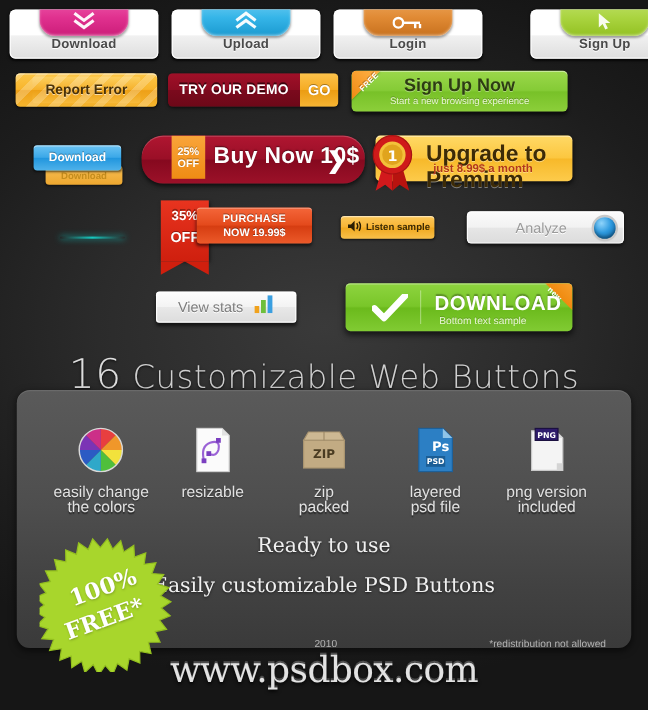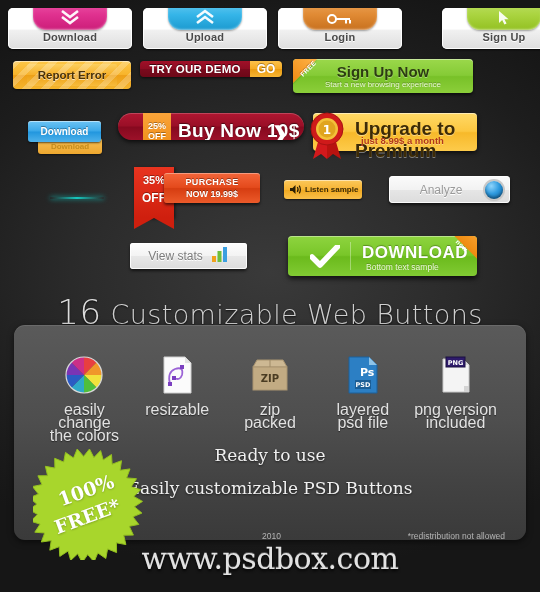--- a/index.html
+++ b/index.html
@@ -53,21 +53,21 @@
     position:absolute;inset:0;display:flex;align-items:center;justify-content:center;
     font-size:11.5px;font-weight:bold;color:#4a3208;text-shadow:0 1px 0 rgba(255,255,255,.6);
   }
   .reportbtn .inner{
     position:absolute;left:14px;right:14px;top:3px;bottom:3px;
     background:linear-gradient(to bottom,#fccf5d,#f6b02a 50%,#edA016 51%,#f7bb3c);
     border-radius:2px;
   }
 
   .demo{
-    position:absolute;left:140px;top:61px;width:142px;height:16px;border-radius:4px;
+    position:absolute;left:140px;top:61px;width:142px;height:28px;border-radius:4px;
     overflow:hidden;box-shadow:0 1px 3px rgba(0,0,0,.65);
     display:flex;
   }
   .demo .txt{
     flex:1;background:linear-gradient(to bottom,#a01028,#8c0c22 50%,#7b0a1d 51%,#6d0818);
     display:flex;align-items:center;justify-content:center;
     font-size:11.5px;font-weight:bold;color:#fff;letter-spacing:.2px;
     text-shadow:0 -1px 0 rgba(0,0,0,.6);
   }
   .demo .go{
@@ -117,21 +117,21 @@
   .dlorange{
     position:absolute;left:38px;top:138px;width:64px;height:16px;border-radius:3px;
     background:linear-gradient(to bottom,#f8bf55,#eda72f);
     box-shadow:0 1px 2px rgba(0,0,0,.5);
     display:flex;align-items:center;justify-content:center;
     font-size:8px;font-weight:bold;color:#c58d1d;
     overflow:hidden;
   }
 
   .buynow{
-    position:absolute;left:118px;top:113px;width:186px;height:27px;border-radius:18px;
+    position:absolute;left:118px;top:113px;width:186px;height:40px;border-radius:18px;
     background:linear-gradient(to bottom,#b01631,#9a0f27 48%,#86091f 52%,#9c1129);
     box-shadow:0 2px 4px rgba(0,0,0,.7), inset 0 1px 0 rgba(255,255,255,.2);
     overflow:hidden;
   }
   .buynow .off{
     position:absolute;left:25px;top:0;width:28px;height:36px;
     background:linear-gradient(to bottom,#f9a43a,#ef8c14);
     display:flex;flex-direction:column;align-items:center;justify-content:center;
     font-size:9px;font-weight:bold;color:#fff;line-height:10px;
     text-shadow:0 -1px 0 rgba(0,0,0,.3);
@@ -202,21 +202,21 @@
     background:linear-gradient(to bottom,#fcc85a,#f7b434 50%,#f0a81f 51%,#f9c04a);
     box-shadow:0 1px 2px rgba(0,0,0,.6), inset 0 1px 0 rgba(255,255,255,.5);
     display:flex;align-items:center;padding-left:5px;box-sizing:border-box;gap:3px;
   }
   .listen .ltxt{font-size:8px;font-weight:bold;color:#3b2a04;}
 
   .analyze{
     position:absolute;left:389px;top:176px;width:121px;height:27px;border-radius:4px;
     background:linear-gradient(to bottom,#fbfbfb,#f2f2f2 50%,#e6e6e6 51%,#dcdcdc);
     box-shadow:0 2px 3px rgba(0,0,0,.6), inset 0 0 0 1px rgba(255,255,255,.85);
-    display:flex;align-items:center;
+    display:flex;align-items:center;padding-left:10px;
   }
   .analyze .atxt{
     flex:1;text-align:center;padding-left:8px;
     font-size:12px;color:#9a9a9a;text-shadow:0 1px 0 #fff;
   }
   .orb{
     width:18px;height:18px;border-radius:50%;margin-right:7px;
     background:radial-gradient(circle at 35% 28%, #8fd4fb 0%, #2f9be0 45%, #0a5f9e 100%);
     box-shadow:0 0 0 2px #c8c8c8, 0 1px 2px rgba(0,0,0,.45), inset 0 -2px 3px rgba(0,0,0,.35);
   }
@@ -264,21 +264,21 @@
     background:linear-gradient(to bottom,#5a5a5a 0%,#4e4e4e 45%,#424242 75%,#3a3a3a 100%);
     box-shadow:0 2px 6px rgba(0,0,0,.55), inset 0 1px 0 rgba(255,255,255,.1);
   }
   .features{
     position:absolute;left:24px;top:28px;right:24px;
     display:flex;justify-content:space-between;
   }
   .feat{width:94px;text-align:center;}
   .feat .ficon{height:44px;display:flex;align-items:center;justify-content:center;}
   .feat .flbl{
-    margin-top:6px;font-size:16px;color:#e2e2e2;line-height:13px;
+    margin-top:6px;font-size:13px;color:#e2e2e2;line-height:13px;
     text-shadow:0 1px 1px rgba(0,0,0,.5);
   }
   .ready{
     position:absolute;left:0;right:0;top:120px;text-align:center;
     font-family:"DejaVu Serif", serif;
     font-size:17px;color:#f0f0f0;text-shadow:0 1px 2px rgba(0,0,0,.6);
   }
   .ready2{
     position:absolute;left:0;right:0;top:153px;text-align:center;
     font-family:"DejaVu Serif", serif;

